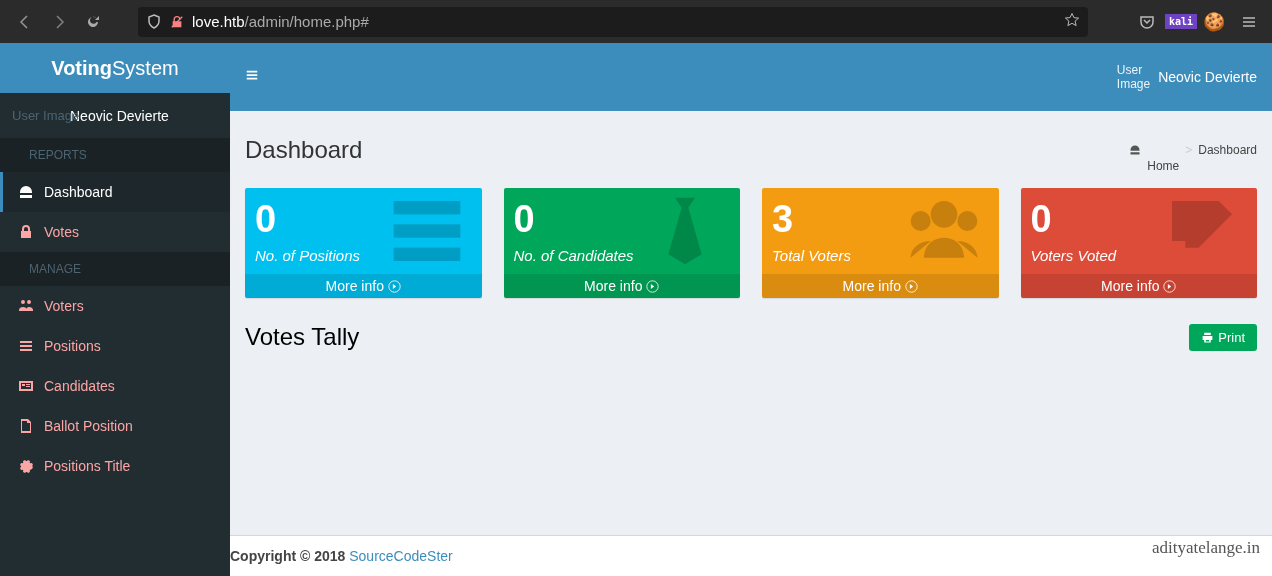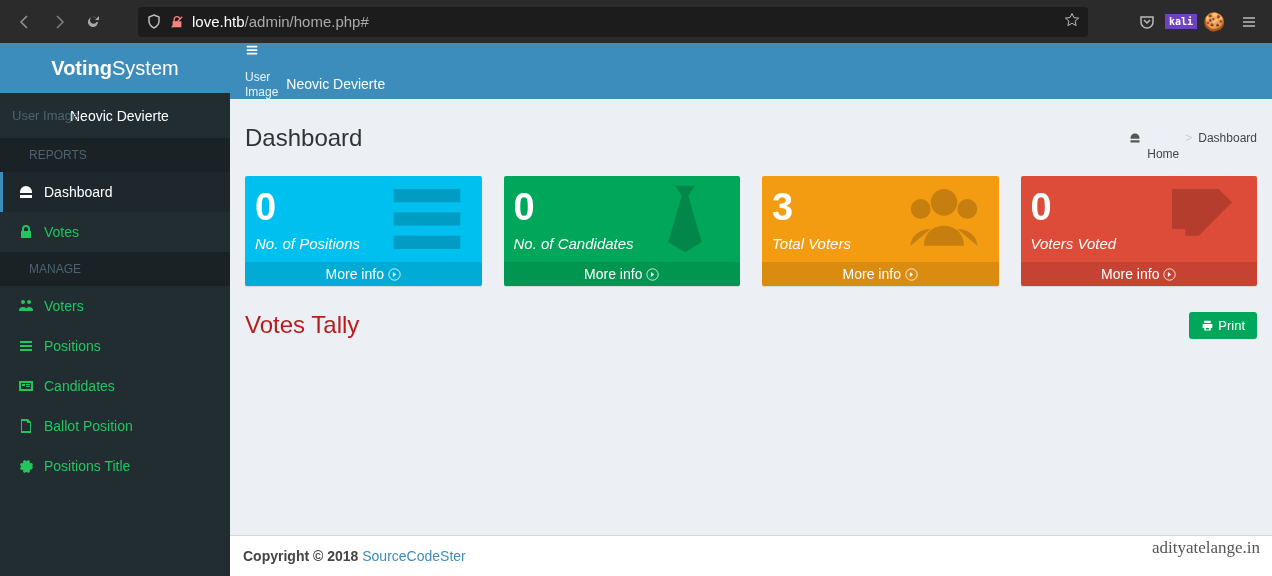--- a/index.html
+++ b/index.html
@@ -27,26 +27,26 @@
 
 
 .app { display: flex; height: 533px; position: relative; }
 .sidebar { width: 230px; background: #222d32; color: #b8c7ce; display: flex; flex-direction: column; }
 .logo { height: 50px; background: #3c8dbc; color: #fff; display: flex; align-items: center; justify-content: center; font-size: 20px; }
 .logo .bold { font-weight: bold; }
 .user-panel { padding: 10px; color: #fff; position: relative; height: 45px; display: flex; align-items: center; }
 .user-panel .dim { color: #4b646f; font-size: 13px; position: absolute; left: 12px; }
 .user-panel .name { font-size: 14px; color: #fff; margin-left: 60px; }
 .section-hdr { padding: 10px 29px; color: #4b646f; font-size: 12px; background: #1a2226; }
-.nav-item { display: flex; align-items: center; gap: 10px; padding: 12px 15px; color: #22c55e; font-size: 14px; cursor: pointer; border-left: 3px solid transparent; }
+.nav-item { display: flex; align-items: center; gap: 10px; padding: 12px 15px; color: #fca5a5; font-size: 14px; cursor: pointer; border-left: 3px solid transparent; }
 .nav-item.active { color: #fff; background: #1e282c; border-left-color: #3c8dbc; }
 .nav-item svg { width: 16px; height: 16px; fill: currentColor; }
 
 .main { flex: 1; display: flex; flex-direction: column; background: #ecf0f5; position: relative; }
-.top-nav { height: 56px; background: #3c8dbc; color: #fff; display: flex; padding: 0 15px; justify-content: space-between; flex-direction: column; }
+.top-nav { height: 68px; background: #3c8dbc; color: #fff; display: flex; align-items: center; padding: 0 15px; justify-content: space-between; }
 .hamburger { cursor: pointer; font-size: 16px; color: #fff; }
 .nav-user { display: flex; align-items: center; gap: 8px; font-size: 14px; line-height: 1.2; }
 .nav-user .uimg { font-size: 12px; color: #eaf3f8; }
 
 .content-hdr { padding: 15px 15px 0 15px; display: flex; align-items: center; justify-content: space-between; }
 .content-hdr h1 { font-size: 24px; font-weight: 500; color: #333; }
 .bc { font-size: 12px; color: #888; display: flex; align-items: center; gap: 6px; }
 .bc svg { width: 12px; height: 12px; fill: #555; }
 .bc .sep { color: #ccc; }
 .bc .last { color: #444; }
@@ -60,25 +60,25 @@
 .sb-icon { position: absolute; right: 10px; top: 5px; bottom: 30px; width: 90px; opacity: 0.18; z-index: 1; display:flex; align-items:center; justify-content:center;}
 .sb-icon svg { width: 80px; height: 80px; fill: #000; }
 .sb-footer { background: rgba(0,0,0,0.1); text-align: center; padding: 4px 0; font-size: 14px; cursor: pointer; display: flex; align-items: center; justify-content: center; gap: 4px; }
 .sb-footer svg { width: 13px; height: 13px; fill: #fff; }
 .bg-aqua { background: #00c0ef; }
 .bg-green { background: #00a65a; }
 .bg-yellow { background: #f39c12; }
 .bg-red { background: #dd4b39; }
 
 .tally-row { display: flex; align-items: center; justify-content: space-between; padding: 0 15px; margin-top: 10px; }
-.tally-row h2 { font-size: 24px; font-weight: 500; color: #b91c1c; }
+.tally-row h2 { font-size: 24px; font-weight: 500; color: #000000; }
 .print-btn { background: #00a65a; color: #fff; border: none; padding: 6px 12px; font-size: 13px; border-radius: 3px; cursor: pointer; display: flex; align-items: center; gap: 4px; }
 .print-btn svg { width: 13px; height: 13px; fill: #fff; }
 
-.footer { position: absolute; bottom: 0; left: 0; right: 0; background: #fff; border-top: 1px solid #d2d6de; padding: 12px 13px; font-size: 14px; color: #444; }
+.footer { position: absolute; bottom: 0; left: 0; right: 0; background: #fff; border-top: 1px solid #d2d6de; padding: 12px 0; font-size: 14px; color: #444; }
 .footer a { color: #3c8dbc; text-decoration: none; }
 .watermark { position: absolute; bottom: 18px; right: 12px; color: #555; font-size: 17px; font-family: Liberation Serif, serif; }
 </style>
 </head>
 <body>
 
 <div class="browser-bar">
   <div class="nav-btn nav-arrow">
     <svg viewBox="0 0 16 16">
         <path d="M10 2L4 8l6 6" stroke="#fff" stroke-width="1.5" fill="none"></path>

